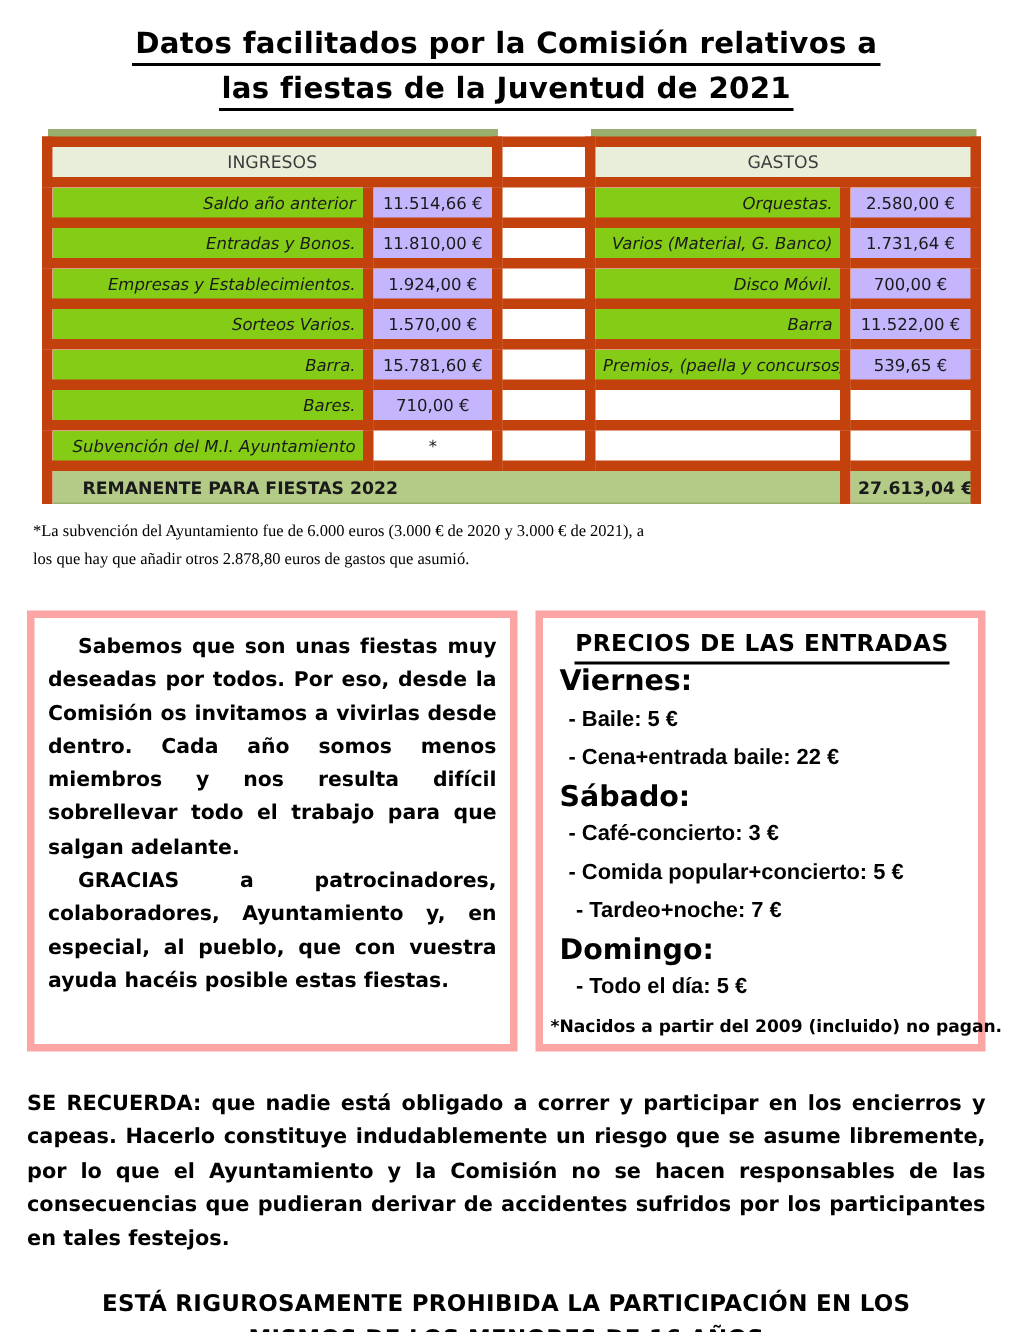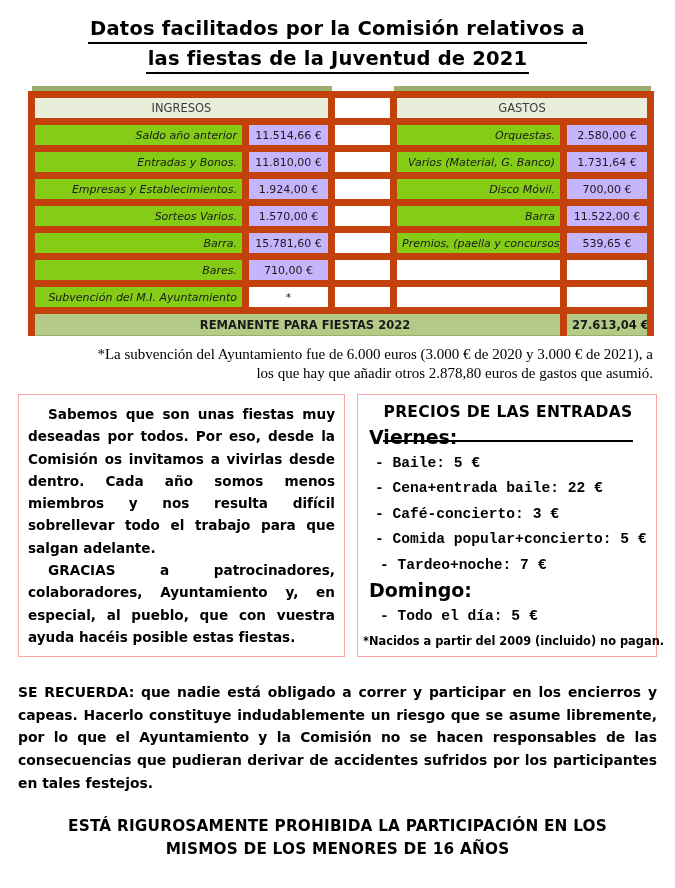--- a/index.html
+++ b/index.html
@@ -116,42 +116,43 @@
     font-size: 11px;
   }
   tr.remanente td {
     background: #b4cb88;
     font-weight: bold;
     font-size: 11.5px;
     height: 21px;
     border-top: 1px solid #9aaf6e;
     border-bottom: 1px solid #9aaf6e;
   }
-  tr.remanente td.rem-label { text-align: center; padding-left: 20px; }
+  tr.remanente td.rem-label { text-align: left; padding-left: 20px; }
   tr.remanente td.rem-value { text-align: right; }
 
   
   .footnote {
     margin: 9px 22px 0 22px;
-    text-align: right;
+    text-align: left;
     font-family: "Liberation Serif", serif;
-    font-size: 15px;
+    font-size: 11px;
     line-height: 19px;
   }
 
   
   .boxes {
     display: flex;
     gap: 12px;
     margin: 11px 18px 0 18px;
     align-items: stretch;
   }
   .box {
-    border: 1px solid #fca5a5;
+    border: 5px solid #fca5a5;
     box-sizing: border-box;
+    margin-top: 13px;
   }
   .box-left {
     width: 327px;
     padding: 8px 9px 8px 9px;
   }
   .box-right {
     width: 300px;
     padding: 6px 9px 4px 11px;
   }
   .body-text {
@@ -168,31 +169,31 @@
   .prices-title {
     text-align: center;
     font-family: "DejaVu Sans", sans-serif;
     font-weight: bold;
     font-size: 15.5px;
     letter-spacing: 0.3px;
     margin: 2px 0 4px 0;
   }
   .prices-title span {
     border-bottom: 2px solid #000;
-    padding-bottom: 19px;
+    padding-bottom: 3px;
   }
   .price-day {
     font-family: "DejaVu Sans", sans-serif;
     font-weight: bold;
     font-size: 19px;
     line-height: 25.5px;
     margin: 0;
   }
   .price-item {
-    font-family: Liberation Mono, monospace;
+    font-family: Liberation Sans, sans-serif;
     font-weight: bold;
     font-size: 14.6px;
     line-height: 25.5px;
     margin: 0;
     padding-left: 6px;
   }
   .price-item.pad2 { padding-left: 11px; }
   .prices-note {
     font-family: "DejaVu Sans", sans-serif;
     font-weight: bold;
@@ -334,20 +335,21 @@
 
   <div class="box box-right">
     <div class="prices-title">
       <span>PRECIOS DE LAS ENTRADAS</span>
     </div>
 
     <p class="price-day">Viernes:</p>
     <p class="price-item">- Baile: 5 €</p>
     <p class="price-item">- Cena+entrada baile: 22 €</p>
 
+    <p class="price-day">Sábado:</p>
     <p class="price-item">- Café-concierto: 3 €</p>
     <p class="price-item">- Comida popular+concierto: 5 €</p>
     <p class="price-item pad2">- Tardeo+noche: 7 €</p>
 
     <p class="price-day">Domingo:</p>
     <p class="price-item pad2">- Todo el día: 5 €</p>
 
     <p class="prices-note">*Nacidos a partir del 2009 (incluido) no pagan.</p>
   </div>
 

